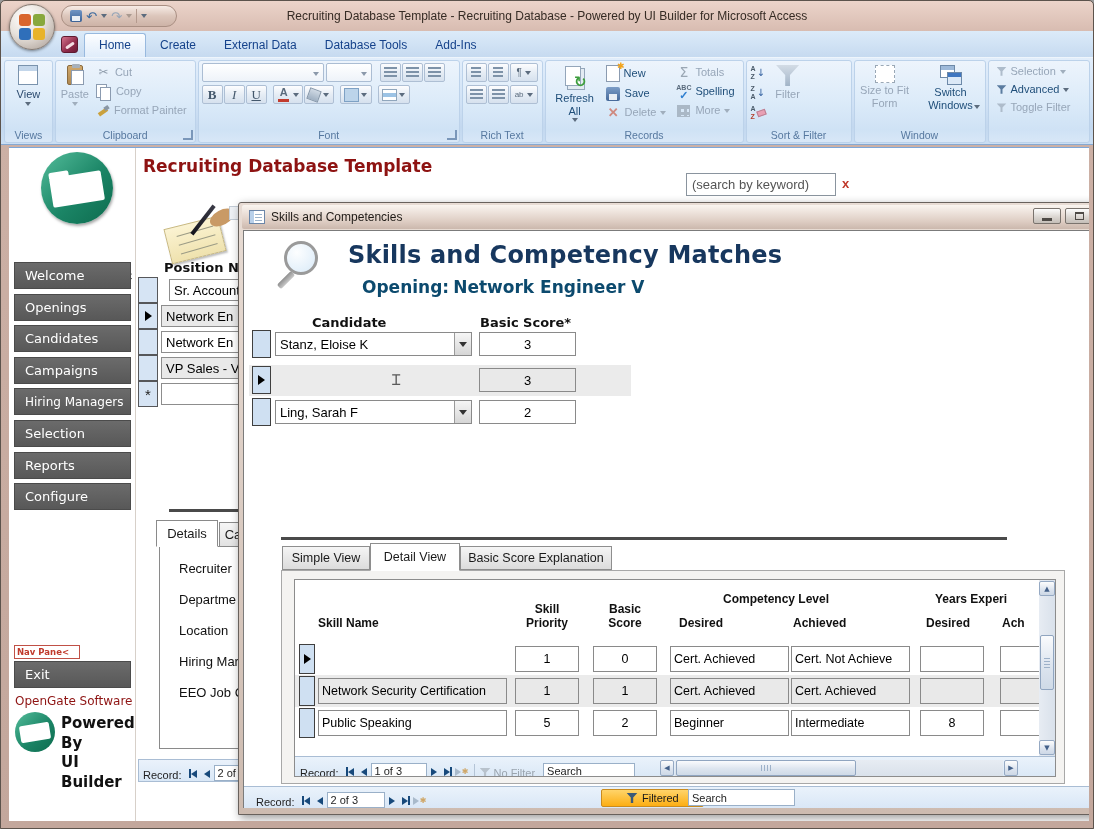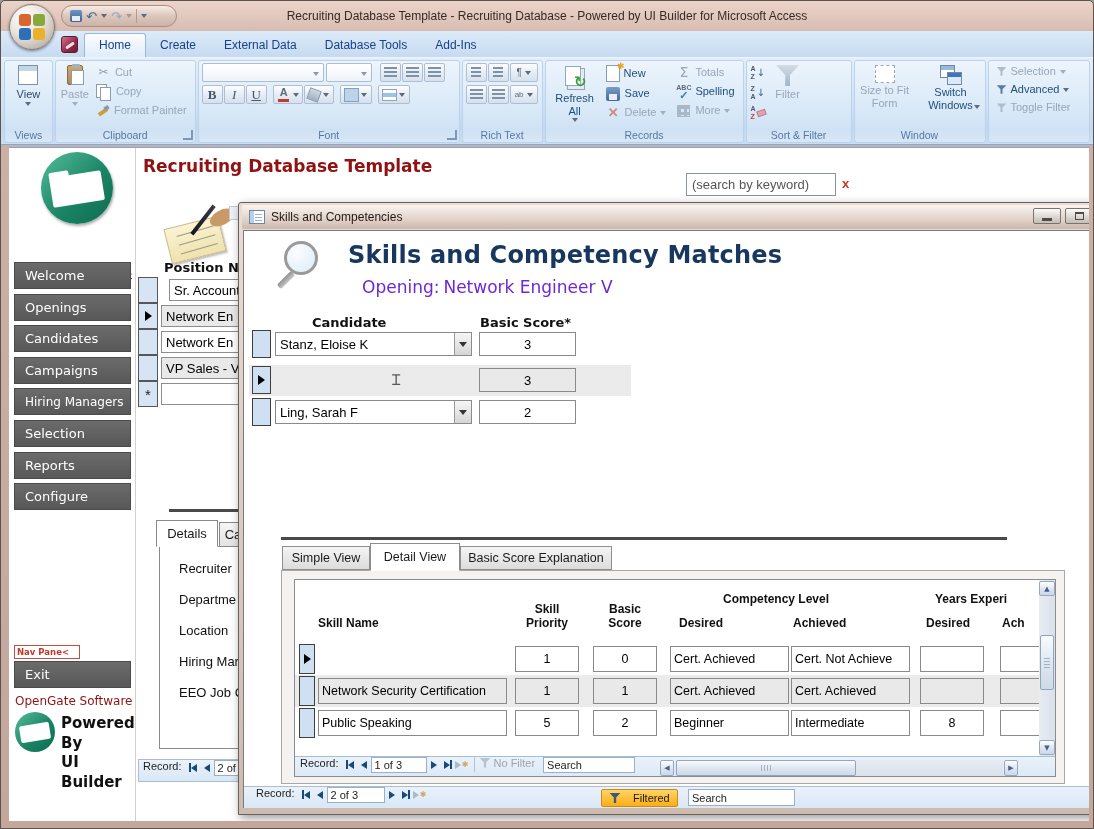--- a/index.html
+++ b/index.html
@@ -116,32 +116,32 @@
 .selcell .cur{width:0;height:0;border-top:5px solid transparent;border-bottom:5px solid transparent;border-left:7px solid #000}
 .star{font-size:15px;color:#222;line-height:1}
 .fld{position:absolute;height:22px;border:1px solid #8d8d8d;background:#fff;font-size:13px;display:flex;align-items:center;padding-left:4px;white-space:nowrap;overflow:hidden}
 .fld.altbg{background:#e9e9e9}
 .divline{position:absolute;background:#4a4a4a}
 .ftab{position:absolute;font-size:13px;display:flex;align-items:center;justify-content:center;border:1px solid #8a8a8a;background:linear-gradient(#f6f6f6,#e2e2e2);color:#1a1a1a}
 .ftab.active{background:#fff;border-bottom:1px solid #fff;z-index:2}
 .detpanel{position:absolute;left:150px;top:398px;width:86px;height:203px;border:1px solid #8a8a8a;background:#fff}
 .dlabel{position:absolute;left:19px;font-size:13px;color:#111;white-space:nowrap}
 
-.navbar{position:absolute;background:linear-gradient(#eaf2fb,#d9e7f6);border:1px solid #a9bdd4;display:flex;align-items:flex-start;font-size:11px;color:#1e1e1e}
+.navbar{position:absolute;background:linear-gradient(#eaf2fb,#d9e7f6);border:1px solid #a9bdd4;display:flex;align-items:flex-end;font-size:11px;color:#1e1e1e}
 .nav-pre{margin:0 4px;white-space:nowrap}
 .navb{display:inline-flex;align-items:center;justify-content:center;width:14px;height:15px;flex:none}
 .t-l{width:0;height:0;border-top:4px solid transparent;border-bottom:4px solid transparent;border-right:6px solid var(--c,#17497b)}
 .t-r{width:0;height:0;border-top:4px solid transparent;border-bottom:4px solid transparent;border-left:6px solid var(--c,#17497b)}
 .vb{width:2px;height:9px;background:var(--c,#17497b)}
 .nstar{font-size:8px;color:#cfa768;margin-left:1px}
 .nav-box{height:16px;background:#fff;border:1px solid #9ab0c8;display:flex;align-items:center;padding-left:3px;font-size:11px;white-space:nowrap;overflow:hidden;flex:none}
 .searchbox{height:16px;background:#fff;border:1px solid #9ab0c8;display:flex;align-items:center;padding-left:3px;font-size:11px;color:#222;flex:none}
 .nofilter{display:flex;align-items:center;gap:3px;color:#9aa4ae;white-space:nowrap}
 .nofilter .funnel{width:11px;height:10px;background:#b8c2cc;position:relative}
-.filteredbtn{height:18px;display:flex;align-items:center;gap:12px;padding:0 7px;background:linear-gradient(#ffd46a,#fcae13);border:1px solid #c98b1f;border-radius:2px;font-size:11px;color:#1a1a1a;flex:none}
+.filteredbtn{height:18px;display:flex;align-items:center;gap:4px;padding:0 24px;background:linear-gradient(#ffd46a,#fcae13);border:1px solid #c98b1f;border-radius:2px;font-size:11px;color:#1a1a1a;flex:none}
 .filteredbtn .funnel{width:12px;height:11px}
 
 .sc-btn{position:absolute;background:linear-gradient(#fdfdfd,#dbe3ee 60%,#cdd8e6);border:1px solid #95a9c3;border-radius:2px;display:flex;align-items:center;justify-content:center;font-size:7px;color:#44618a;font-family:"DejaVu Sans",sans-serif}
 .sc-track-v{position:absolute;background:linear-gradient(90deg,#e7ecf3,#d9e1eb)}
 .sc-track-h{position:absolute;background:linear-gradient(#e7ecf3,#d9e1eb)}
 .sc-thumb{position:absolute;background:linear-gradient(#fafbfd,#dde5ef 55%,#cfdae7);border:1px solid #90a5c0;border-radius:2px}
 .grip-h{position:absolute;left:50%;top:4px;bottom:4px;width:10px;transform:translateX(-50%);background:repeating-linear-gradient(90deg,#9db1c9 0 1px,transparent 1px 3px)}
 .grip-v{position:absolute;top:50%;left:3px;right:3px;height:10px;transform:translateY(-50%);background:repeating-linear-gradient(#9db1c9 0 1px,transparent 1px 3px)}
 
 .dlg{position:absolute;left:229px;top:54px;width:880px;height:613px;background:linear-gradient(#e8dcd4,#cdbbb0);border:1px solid #68615c;border-radius:3px 3px 0 0;box-shadow:2px 3px 10px rgba(0,0,0,.4);z-index:20}
@@ -151,21 +151,21 @@
 .dlg-ic:after{content:"";position:absolute;left:5px;top:3px;right:2px;height:7px;background:repeating-linear-gradient(#9db4cc 0 1px,transparent 1px 3px)}
 .dlg-title{font-size:12px;color:#1e1a16}
 .dlg-btn{position:absolute;top:5px;width:28px;height:16px;background:linear-gradient(#fdfdfd,#d9d4cf 60%,#c4beb8);border:1px solid #7a736d;border-radius:2px;display:flex;align-items:center;justify-content:center}
 .mingl{width:10px;height:3px;background:#4e4a46;margin-top:6px}
 .maxgl{width:9px;height:8px;border:1px solid #4e4a46;border-top-width:2px}
 .dlg-ct{position:absolute;left:4px;top:27px;width:872px;height:578px;background:#fff;border:1px solid #7b7b7b}
 .mag{position:absolute;left:30px;top:10px;width:52px;height:56px}
 .mag-lens{position:absolute;left:10px;top:0;width:34px;height:34px;border-radius:50%;border:3px solid #9a9a9a;background:radial-gradient(circle at 35% 30%,#fdfeff,#d9eaf8)}
 .mag-handle{position:absolute;left:2px;top:36px;width:20px;height:6px;background:linear-gradient(#c9c9c9,#8f8f8f);transform:rotate(135deg);border-radius:2px}
 .navy-h1{position:absolute;left:104px;top:10px;font-size:24px;font-weight:bold;color:#17375e;font-family:"DejaVu Sans",sans-serif;letter-spacing:.2px}
-.navy-h2{position:absolute;left:118px;top:46px;font-size:17px;font-weight:normal;color:#6d28d9;font-family:"DejaVu Sans",sans-serif;display:flex;gap:4px}
+.navy-h2{position:absolute;left:118px;top:46px;font-size:17px;font-weight:bold;color:#0c4a6e;font-family:"DejaVu Sans",sans-serif;display:flex;gap:4px}
 .chead{position:absolute;font-size:13px;font-weight:bold;color:#111;font-family:"DejaVu Sans",sans-serif}
 .band{position:absolute;background:#ebebeb}
 .cselect{position:absolute;width:19px;height:28px;background:#cfe0f2;border:1px solid #3f3f3f;display:flex;align-items:center;justify-content:center}
 .combo{position:absolute;width:197px;height:24px;border:1px solid #8a8a8a;background:#fff;display:flex;align-items:center}
 .combo.altbg{background:#e9e9e9}
 .combo-txt{flex:1;font-size:13px;padding-left:4px;white-space:nowrap;overflow:hidden}
 .combo-dd{width:17px;height:100%;border-left:1px solid #9a9a9a;background:linear-gradient(#f6f6f6,#d6d6d6);display:flex;align-items:center;justify-content:center;flex:none}
 .combo-dd i{width:0;height:0;border-left:4px solid transparent;border-right:4px solid transparent;border-top:5px solid #333}
 .score{position:absolute;left:235px;width:97px;height:24px;border:1px solid #8a8a8a;background:#fff;display:flex;align-items:center;justify-content:center;font-size:13px}
 .score.altbg{background:#e9e9e9}

